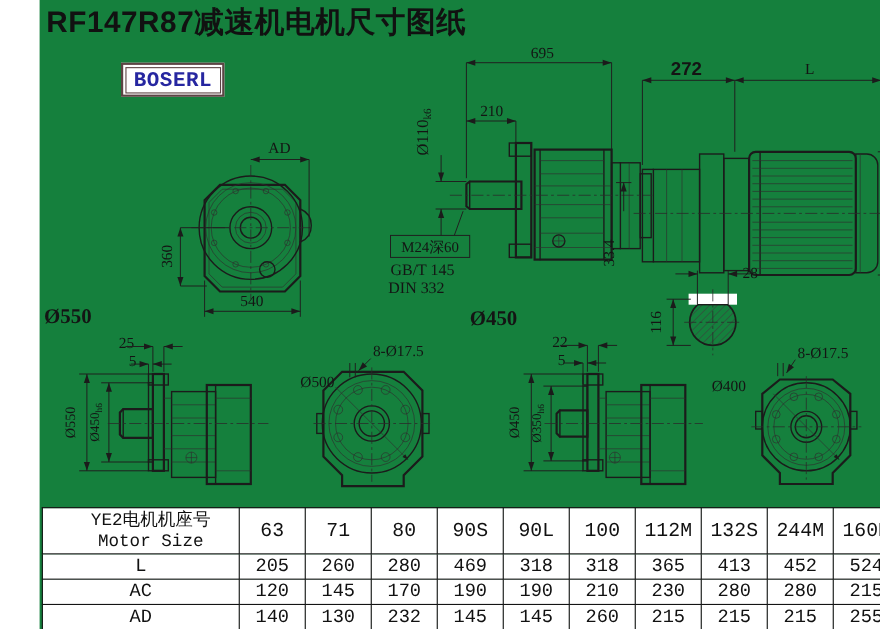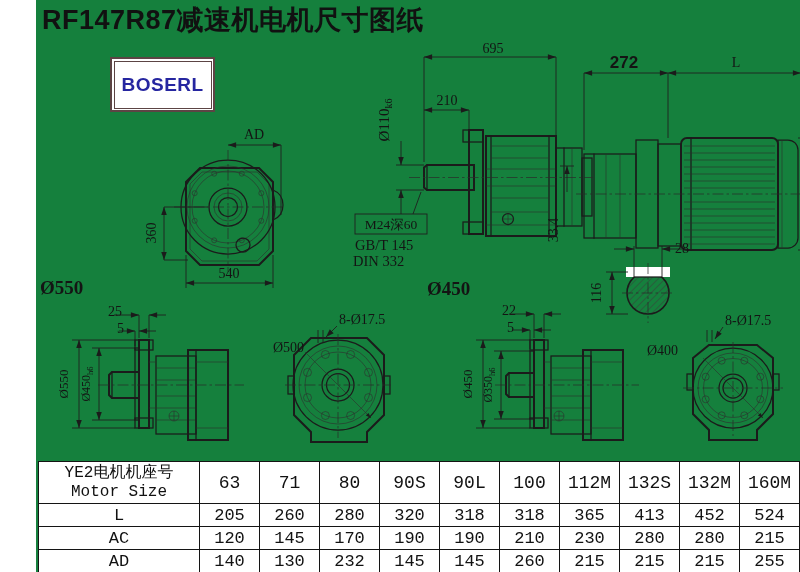--- a/index.html
+++ b/index.html
@@ -1,38 +1,38 @@
 <!DOCTYPE html>
 <html style="--brand-text: #2626a0; --brand-border: #5c4444; --line: #1b1b1b;"><head>
 <meta charset="utf-8">
 <style>
   :root{ --brand-text:#2626a0; --brand-border:#5c4444; --line:#1b1b1b; }
   html,body{margin:0;padding:0;background:#fff;}
   .page{position:relative;width:800px;height:572px;background:#15803d;overflow:hidden;
         font-family:"Liberation Sans",sans-serif;color:#111;margin-left:36px;}
   .title{position:absolute;left:6px;top:2px;font-size:27px;font-weight:700;letter-spacing:.5px;white-space:nowrap;}
   .logo{position:absolute;left:74px;top:57px;border:2.5px solid var(--brand-border);padding:1.5px;background:#fff;}
-  .logo-inner{display:block;border:1.3px solid var(--brand-border);padding:12px 7px;
-        font-family:Liberation Sans, sans-serif;font-weight:700;font-size:19px;line-height:22px;
+  .logo-inner{display:block;border:1.3px solid var(--brand-border);padding:0 7px;
+        font-family:Liberation Mono, monospace;font-weight:700;font-size:19px;line-height:22px;
         color:var(--brand-text);letter-spacing:.5px;}
   svg{position:absolute;overflow:visible;}
   svg text{fill:#141414;font-family:"Liberation Serif",serif;}
   .ln{stroke:var(--line);stroke-width:1.25;fill:none;stroke-linecap:square;}
   .lnB{stroke:var(--line);stroke-width:2;fill:none;}
   .lnT{stroke:#2e2e2e;stroke-width:.6;fill:none;}
   .dim{stroke:#1f1f1f;stroke-width:.9;fill:none;}
   .cl{stroke:#2a2a2a;stroke-width:.7;fill:none;stroke-dasharray:11 3 2.5 3;}
   .dimtxt{font-size:14px;}
   .dimtxt-b{font-family:"Liberation Sans",sans-serif;font-weight:700;font-size:17px;}
   .biglabel{font-size:19px;font-weight:600;}
   .mtable{position:absolute;left:2px;top:461px;border-collapse:collapse;table-layout:fixed;
         font-family:"Liberation Mono","DejaVu Sans Mono",monospace;}
   .mtable td,.mtable th{border:1.6px solid #141414;text-align:center;vertical-align:middle;
         padding:0;font-weight:400;background:#fff;}
-  .mtable .hcell{width:160px;font-size:16px;line-height:19px;}
+  .mtable .hcell{width:160px;font-size:16px;line-height:19px;padding-left:18px;}
   .mtable th{width:59px;font-size:18px;height:41px;}
   .mtable td{font-size:17px;height:22px;}
   .edge-mark{position:absolute;left:790px;top:478px;width:10px;height:26px;background:#3f2b2b;border-radius:3px 0 0 3px;}
 </style>
 </head>
 <body>
 
 <div class="page">
 
   <svg width="0" height="0">
@@ -369,29 +369,29 @@
           <div>Motor Size</div>
         </th>
         <th>63</th>
         <th>71</th>
         <th>80</th>
         <th>90S</th>
         <th>90L</th>
         <th>100</th>
         <th>112M</th>
         <th>132S</th>
-        <th>132M</th>
+        <th>244M</th>
         <th>160M</th>
       </tr>
       <tr>
         <td>L</td>
         <td>205</td>
         <td>260</td>
         <td>280</td>
-        <td>320</td>
+        <td>469</td>
         <td>318</td>
         <td>318</td>
         <td>365</td>
         <td>413</td>
         <td>452</td>
         <td>524</td>
       </tr>
       <tr>
         <td>AC</td>
         <td>120</td>

